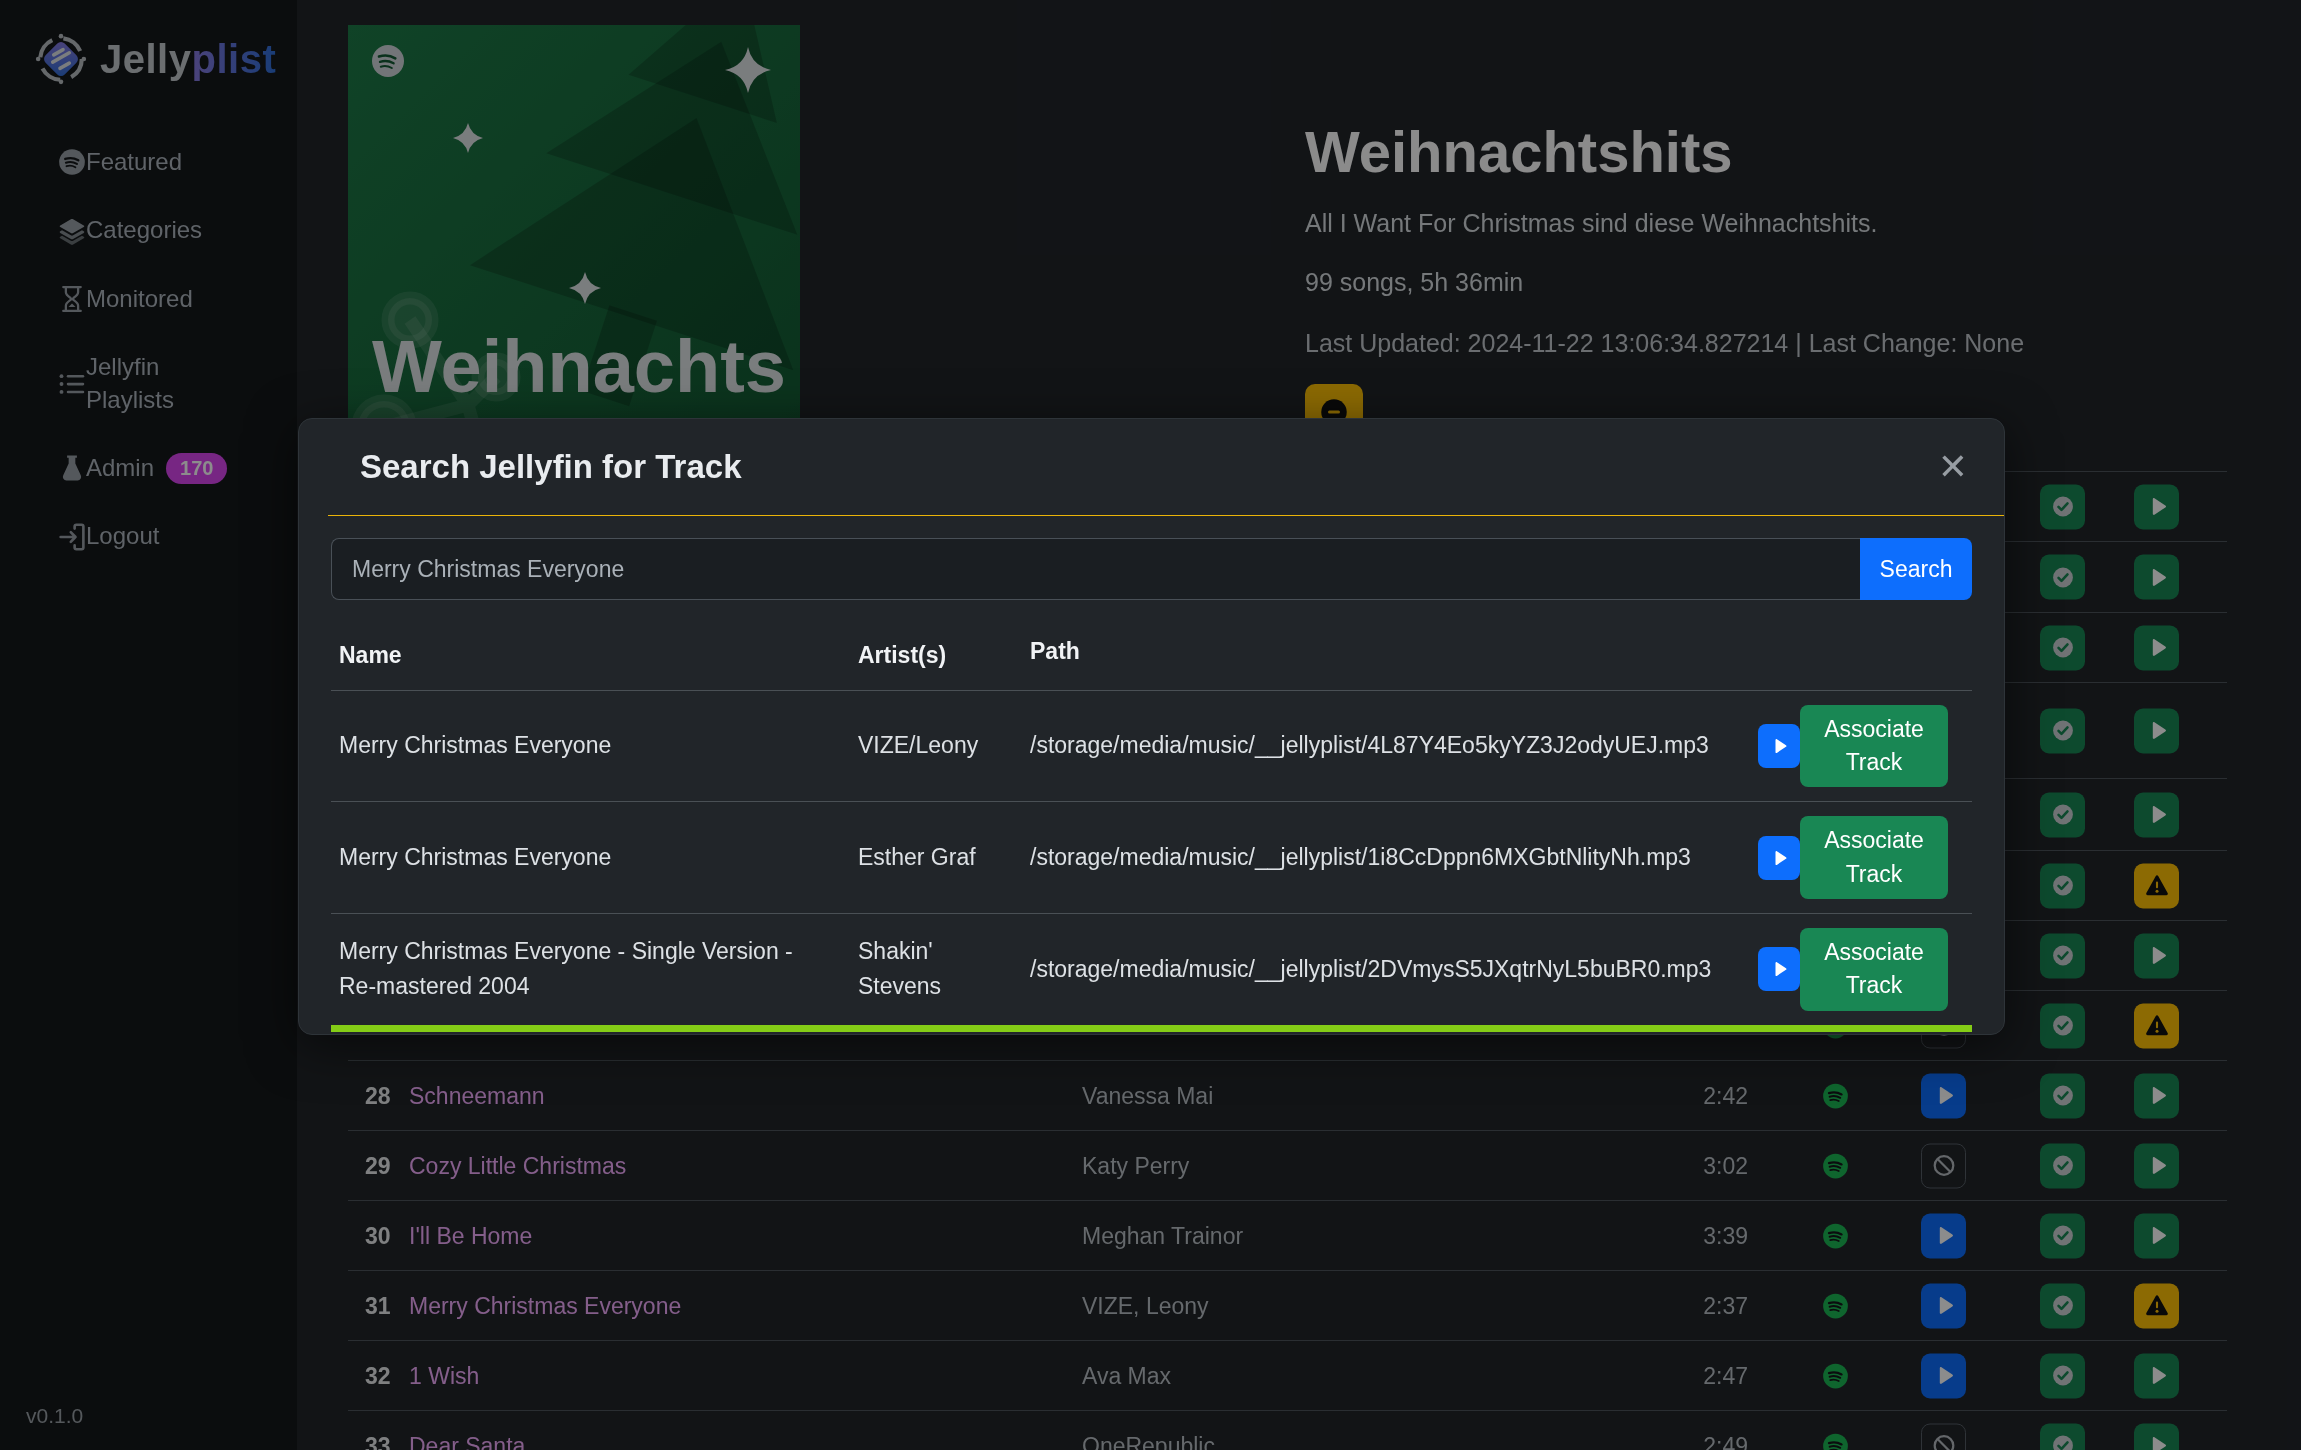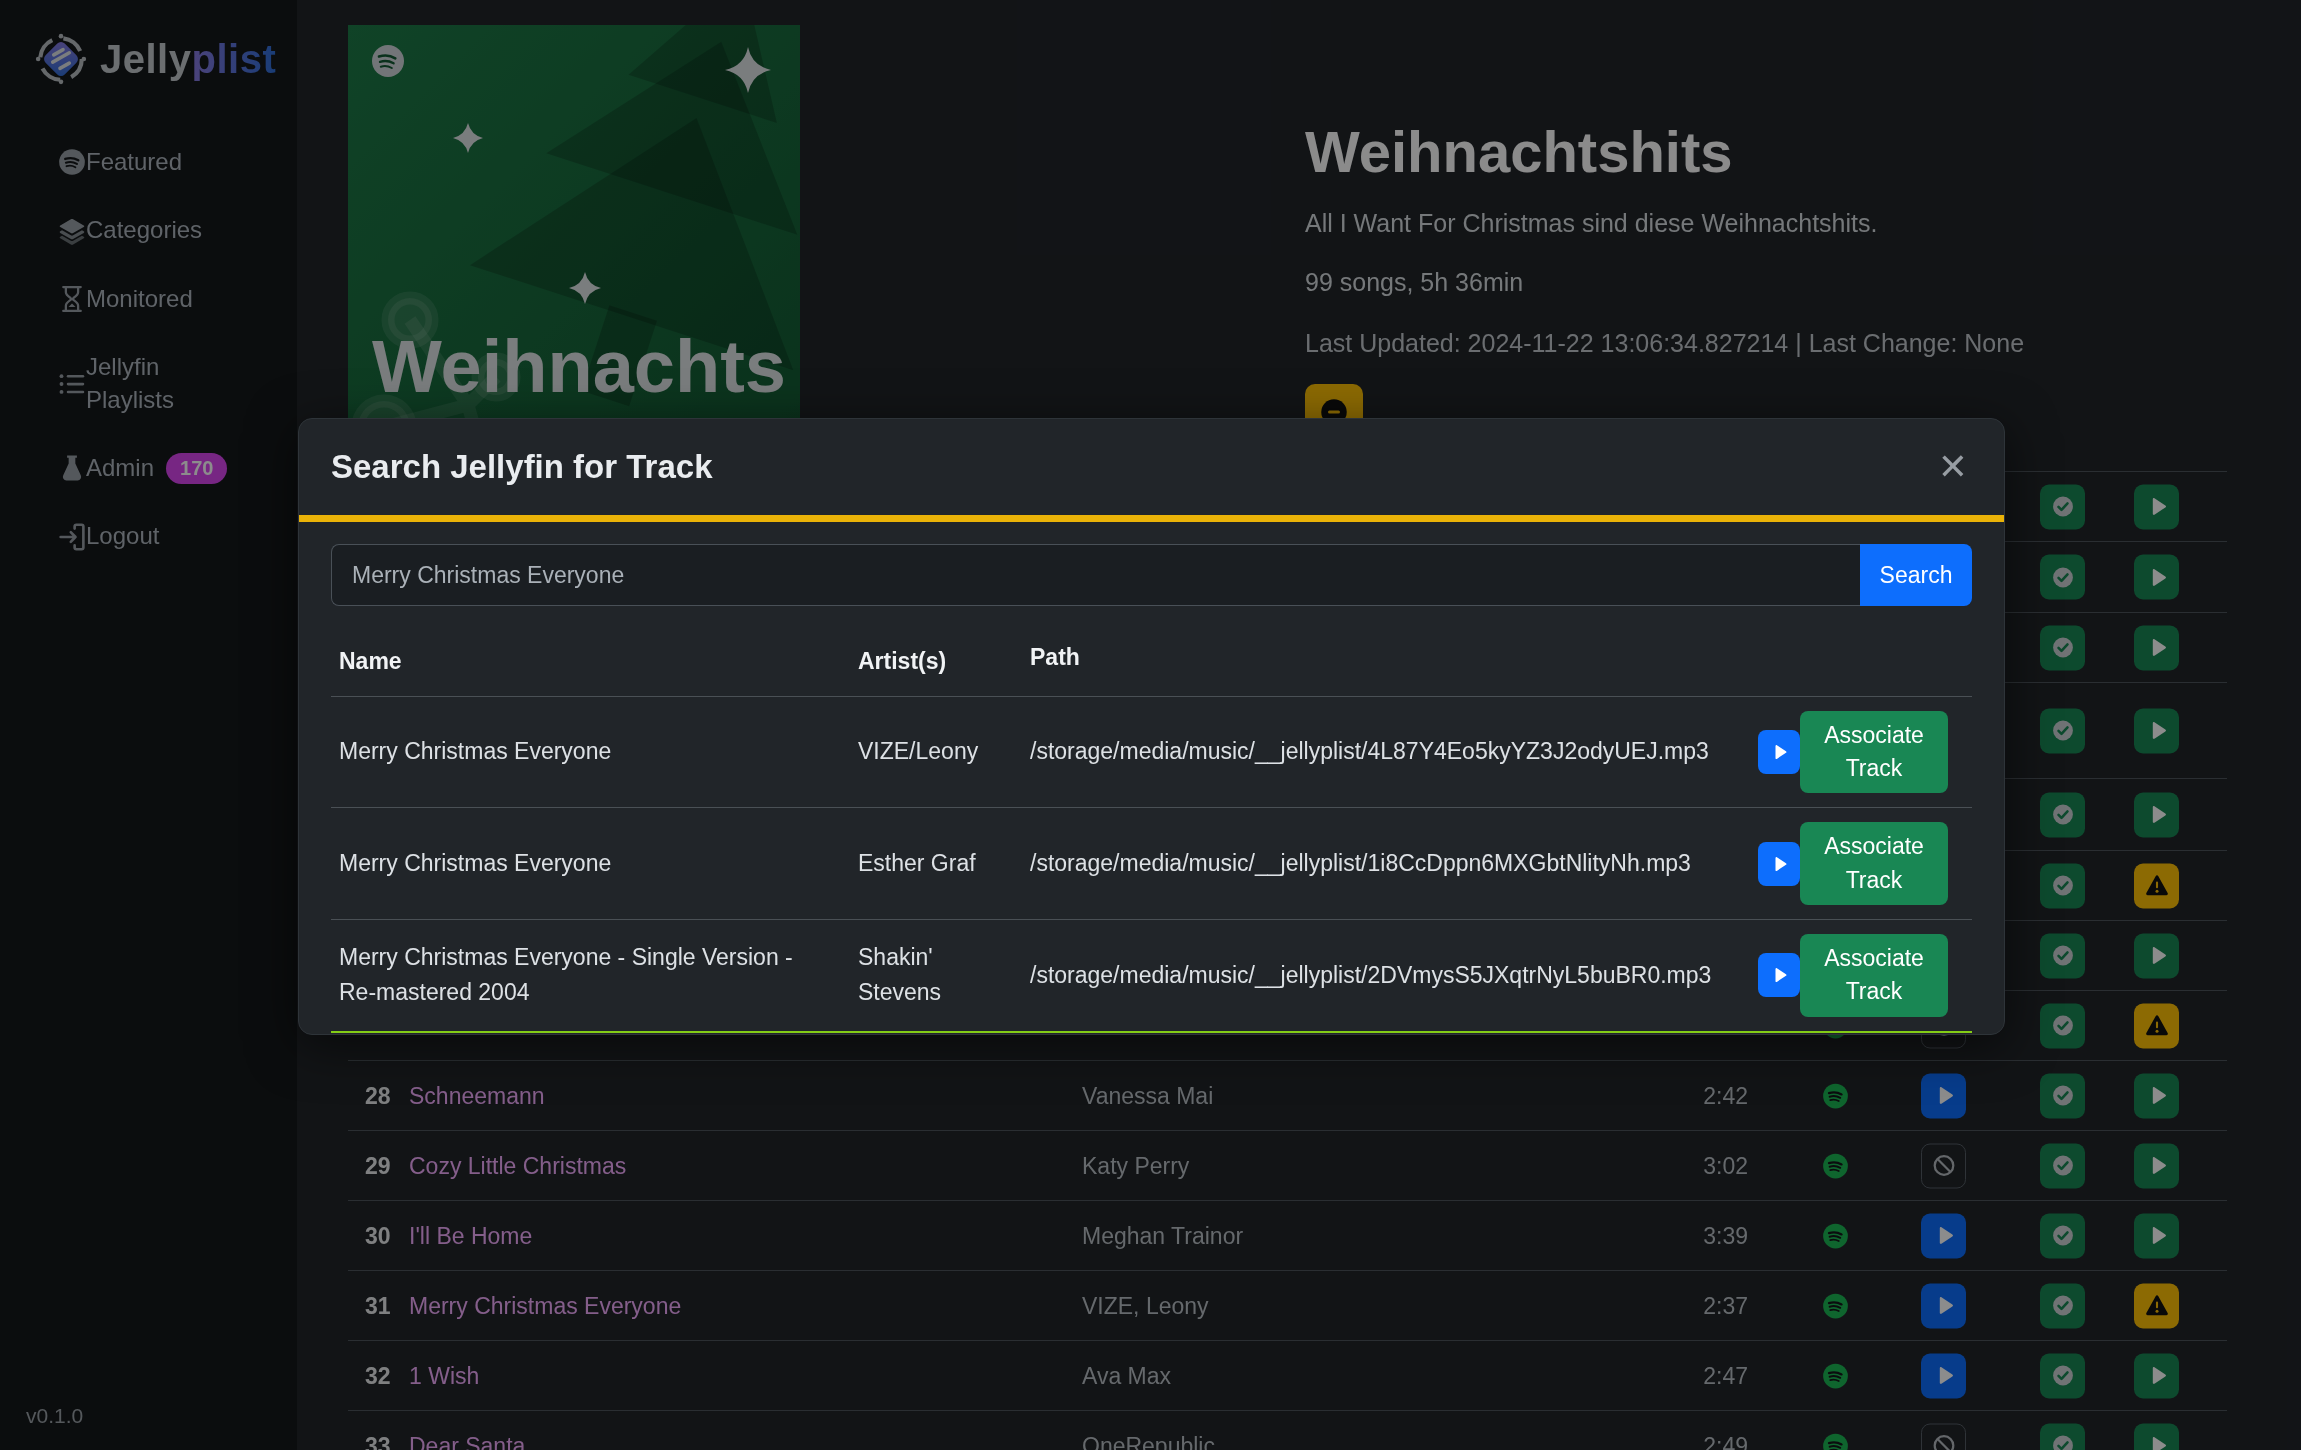--- a/index.html
+++ b/index.html
@@ -53,34 +53,34 @@
   .btn-warn{background:#ffc107;color:#111;}
   .btn-outline{background:transparent;border:1.5px solid #565e66;color:#b6bcc2;}
   .btn-sq svg{width:24px;height:24px;}
 
   
   .backdrop{position:absolute;inset:0;background:rgba(0,0,0,.45);z-index:10;}
   .modal{position:absolute;left:298px;top:418px;width:1707px;height:617px;background:#212529;
          border:1px solid #2e3439;border-radius:14px;z-index:20;box-shadow:0 10px 50px rgba(0,0,0,.55);
          box-sizing:border-box;}
   .modal-header{height:96px;padding:0 32px;display:flex;align-items:center;justify-content:space-between;
-                border-bottom:7px solid #eab308;}
+                border-bottom:1px solid #eab308;margin-left:29px;}
   .modal-title{font-size:33px;font-weight:bold;color:#e9ecef;}
   .modal-close{background:none;border:none;color:#979da3;font-size:36px;line-height:1;cursor:pointer;padding:0 4px;}
   .modal-body{padding:22px 32px;}
   .input-group{display:flex;height:62px;}
   .search-input{flex:1;background:#1a1e22;border:1px solid #495057;border-right:none;
                 border-radius:8px 0 0 8px;color:#aab1b8;font-size:23px;padding:0 20px;outline:none;}
   .search-btn{width:112px;background:#0d6efd;border:none;border-radius:0 8px 8px 0;color:#fff;
               font-size:23px;cursor:pointer;}
   .result-table{margin-top:26px;}
   .rt-head{display:flex;padding:12px 8px 16px 8px;font-size:23px;font-weight:bold;color:#f1f3f5;}
   .rt-row{display:flex;align-items:center;border-top:1px solid #4a5055;padding:14px 8px;
           font-size:23px;color:#dde1e5;}
-  .rt-row:last-child{border-bottom:2px solid #84cc16;justify-content:center;}
+  .rt-row:last-child{border-bottom:7px solid #84cc16;justify-content:center;}
   .c-name{width:519px;padding-right:24px;box-sizing:border-box;line-height:1.55;}
   .c-artist{width:172px;padding-right:16px;box-sizing:border-box;line-height:1.55;}
   .c-path{width:726px;box-sizing:border-box;word-break:break-all;}
   .c-actions{flex:1;display:flex;align-items:center;justify-content:flex-start;padding-left:2px;}
   .m-play{width:42px;height:44px;border-radius:8px;background:#0d6efd;border:none;color:#fff;
           display:flex;align-items:center;justify-content:center;cursor:pointer;flex:0 0 42px;}
   .m-play svg{width:20px;height:20px;}
   .assoc-btn{width:148px;min-height:77px;background:#198754;border:none;border-radius:8px;color:#fff;
              font-size:23px;line-height:1.45;cursor:pointer;padding:8px 14px;}
 </style>

